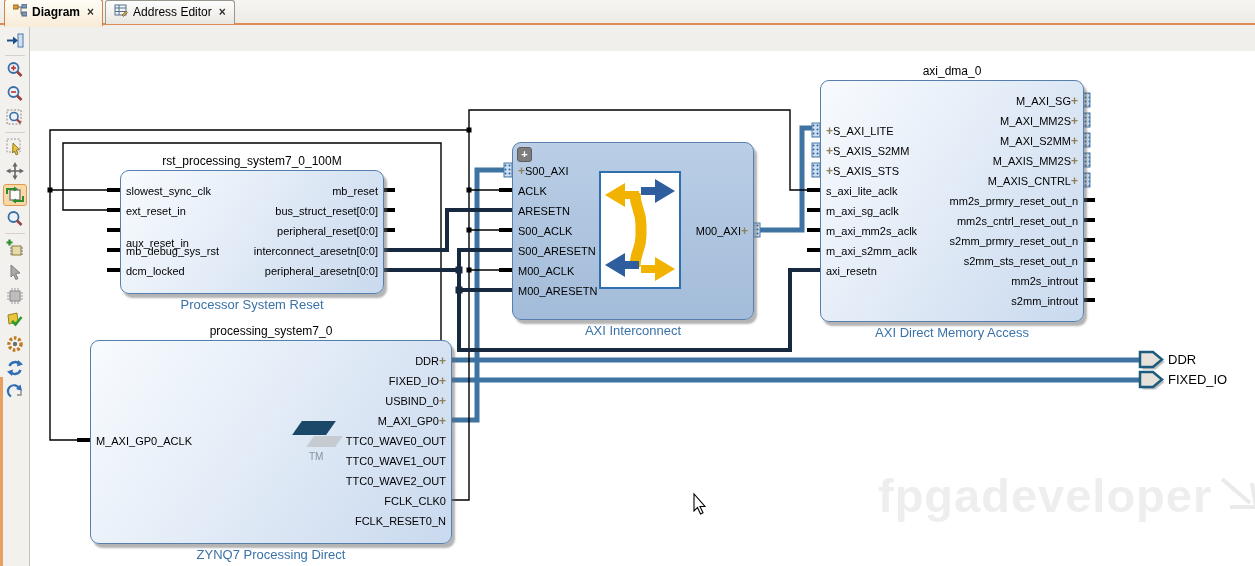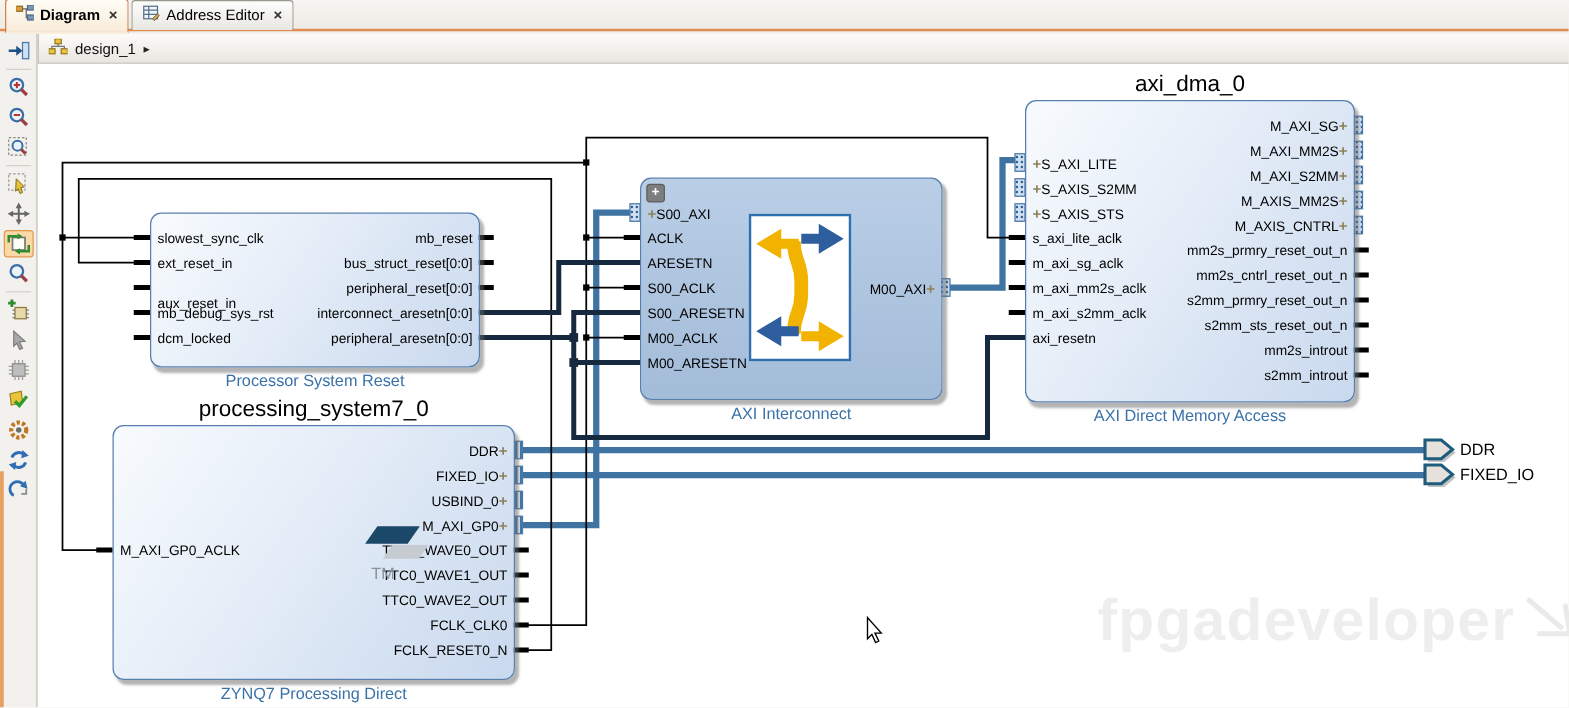--- a/index.html
+++ b/index.html
@@ -22,32 +22,32 @@
   
   #canvasbg{position:absolute;left:30px;top:51px;right:0;bottom:0;background:#ffffff;z-index:1}
   #diagram{position:absolute;inset:0;z-index:10}
   #wires{position:absolute;left:0;top:0}
   .w-clk{stroke:#000;stroke-width:1.4;fill:none}
   .w-rstn{stroke:#17293f;stroke-width:4;fill:none}
   .w-bus{stroke:#3e73a2;stroke-width:5;fill:none}
   
   .block{position:absolute;border:1px solid #567fae;border-radius:9px;background:linear-gradient(125deg,#f8fbfe 0%,#e6eef8 40%,#c9d9ee 100%);box-shadow:3px 4px 2px rgba(105,105,105,.5)}
   .block.mid{background:linear-gradient(180deg,#bacee6,#a3bcd9)}
-  .btitle{position:absolute;left:50%;transform:translateX(-50%);bottom:100%;margin-bottom:3px;font-size:18px;color:#000;white-space:nowrap}
+  .btitle{position:absolute;left:50%;transform:translateX(-50%);bottom:100%;margin-bottom:3px;font-size:12px;color:#000;white-space:nowrap}
   .bsub{position:absolute;left:50%;transform:translateX(-50%);top:100%;margin-top:4px;font-size:13px;color:#3a72a8;white-space:nowrap}
   .port{position:absolute;height:16px;line-height:16px;font-size:11px;color:#000;white-space:nowrap}
   .port.l{left:5px}.port.r{right:5px;text-align:right}
   .pplus{font-weight:bold;color:#8d8259;font-size:12px}
   .plusbtn{position:absolute;left:4px;top:4px;width:13px;height:13px;background:#7d7d7d;border:1px solid #5e5e5e;border-radius:3px;color:#fff;font:bold 11px/12px "Liberation Sans",sans-serif;text-align:center}
   .ic-icon{position:absolute;background:#fff;border:2px solid #2f6fae}
   .zynq{position:absolute}
   .zt{position:absolute;left:0;top:0;font-size:38px;font-weight:bold;color:#848b94;letter-spacing:0}
   .zp1{position:absolute;left:104px;top:-2px;width:34px;height:14px;background:#1b4769;transform:skewX(-35deg)}
   .zp2{position:absolute;left:117px;top:13px;width:29px;height:11px;background:#c6cbd1;transform:skewX(-35deg)}
-  .ztm{position:absolute;left:104px;top:28px;font-size:13px;color:#8a9099}
+  .ztm{position:absolute;left:116px;top:28px;font-size:10px;color:#8a9099}
   .watermark{position:absolute;left:878px;top:468px;font-size:47px;font-weight:bold;color:rgba(120,120,120,0.13);text-shadow:1px 1px 0 rgba(255,255,255,.9);letter-spacing:1px;z-index:12;display:flex;align-items:center;gap:6px}
 </style>
 </head>
 <body>
 
 <div id="stage">
 
   <div class="tabbar">
     <div class="tab active">
       <span><svg width="14" height="13">
@@ -63,30 +63,20 @@
       <span><svg width="14" height="13">
             <rect x="1" y="1" width="11" height="10" fill="#f2f5f9" stroke="#55708e"></rect>
             <path d="M1,4 h11 M5,1 v10 M1,7.5 h11" stroke="#55708e"></path>
             <path d="M8,11 l4,-4 1.5,1.5 -4,4 z" fill="#caa25a" stroke="#7a5a20" stroke-width="0.7"></path>
           </svg></span>
       <span>Address Editor</span>
       <span class="tclose">×</span>
     </div>
   </div>
 
-  <div class="crumbbar">
-    <span><svg width="15" height="13">
-          <rect x="5" y="0" width="5" height="4" fill="#e9c63d" stroke="#94781c"></rect>
-          <rect x="0" y="8" width="5" height="4" fill="#e9c63d" stroke="#94781c"></rect>
-          <rect x="10" y="8" width="5" height="4" fill="#e9c63d" stroke="#94781c"></rect>
-          <path d="M7.5,4 v2 M2.5,8 v-2 h10 v2" stroke="#777" fill="none"></path>
-        </svg></span>
-    <span>design_1</span>
-    <span class="crumb-arrow">▸</span>
-  </div>
 
   <div class="ltoolbar">
     <div class="tbtn">
         <svg width="20" height="20">
           <rect x="13" y="3" width="5" height="13" fill="#cfe0f2" stroke="#4a78a8"></rect>
           <path d="M2,9.5 H9" stroke="#1d4f8a" stroke-width="2"></path>
           <polygon points="8,5.5 13,9.5 8,13.5" fill="#1d4f8a"></polygon>
         </svg>
       </div>
     <div class="tsep"></div>
@@ -285,20 +275,21 @@
         </g>
         <polygon points="694,494 694,511 697.5,507.5 700.5,514 703,512.8 700,506.5 705,506.5" fill="#fff" stroke="#000" stroke-width="1.1"></polygon>
       </svg>
     <div class="watermark">
         <span>fpgadeveloper</span>
         <svg width="48" height="42">
           <path d="M4,4 L32,28 M34,8 L38,32 L12,32" stroke="rgba(140,140,140,0.18)" stroke-width="4" fill="none"></path>
         </svg>
       </div>
   <div class="block" style="left: 120px; top: 170px; width: 262px; height: 122px;">
+        <div class="btitle">rst_processing_system7_0_100M</div>
         <div class="bsub">Processor System Reset</div>
         <div class="port l" style="top:12px">slowest_sync_clk</div>
         <div class="port l" style="top:32px">ext_reset_in</div>
         <div class="port l" style="top:64px">aux_reset_in</div>
         <div class="port l" style="top:72px">mb_debug_sys_rst</div>
         <div class="port l" style="top:92px">dcm_locked</div>
         <div class="port r" style="top:12px">mb_reset</div>
         <div class="port r" style="top:32px">bus_struct_reset[0:0]</div>
         <div class="port r" style="top:52px">peripheral_reset[0:0]</div>
         <div class="port r" style="top:72px">interconnect_aresetn[0:0]</div>
@@ -339,21 +330,21 @@
         <div class="port r" style="top:52px">M_AXI_S2MM<span class="pplus">+</span></div>
         <div class="port r" style="top:72px">M_AXIS_MM2S<span class="pplus">+</span></div>
         <div class="port r" style="top:92px">M_AXIS_CNTRL<span class="pplus">+</span></div>
         <div class="port r" style="top:112px">mm2s_prmry_reset_out_n</div>
         <div class="port r" style="top:132px">mm2s_cntrl_reset_out_n</div>
         <div class="port r" style="top:152px">s2mm_prmry_reset_out_n</div>
         <div class="port r" style="top:172px">s2mm_sts_reset_out_n</div>
         <div class="port r" style="top:192px">mm2s_introut</div>
         <div class="port r" style="top:212px">s2mm_introut</div>
       </div>
-      <div class="block" style="left: 90px; top: 340px; width: 320px; height: 202px;">
+      <div class="block" style="left: 90px; top: 340px; width: 320px; height: 202px; padding-left: 40px;">
         <div class="btitle">processing_system7_0</div>
         <div class="bsub">ZYNQ7 Processing Direct</div>
         <div class="port l" style="top:92px">M_AXI_GP0_ACLK</div>
         <div class="port r" style="top:12px">DDR<span class="pplus">+</span></div>
         <div class="port r" style="top:32px">FIXED_IO<span class="pplus">+</span></div>
         <div class="port r" style="top:52px">USBIND_0<span class="pplus">+</span></div>
         <div class="port r" style="top:72px">M_AXI_GP0<span class="pplus">+</span></div>
         <div class="port r" style="top:92px">TTC0_WAVE0_OUT</div>
         <div class="port r" style="top:112px">TTC0_WAVE1_OUT</div>
         <div class="port r" style="top:132px">TTC0_WAVE2_OUT</div>

